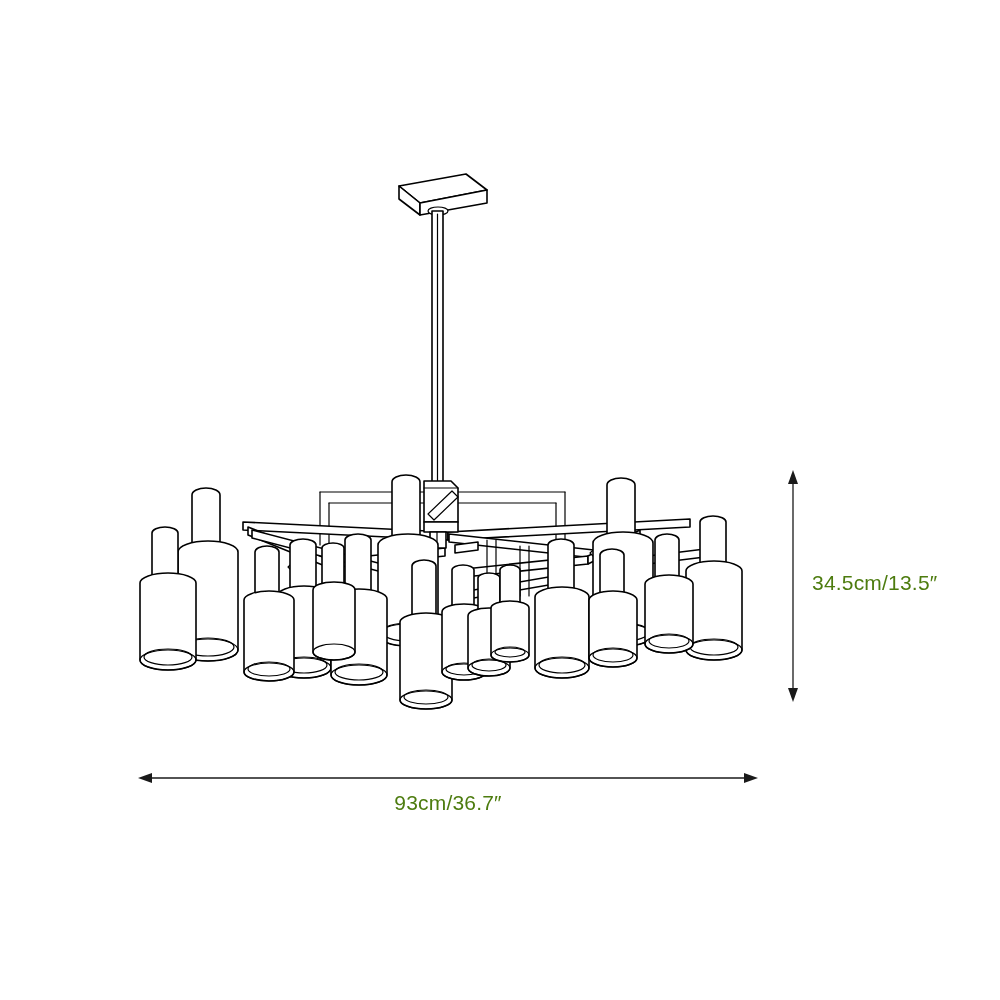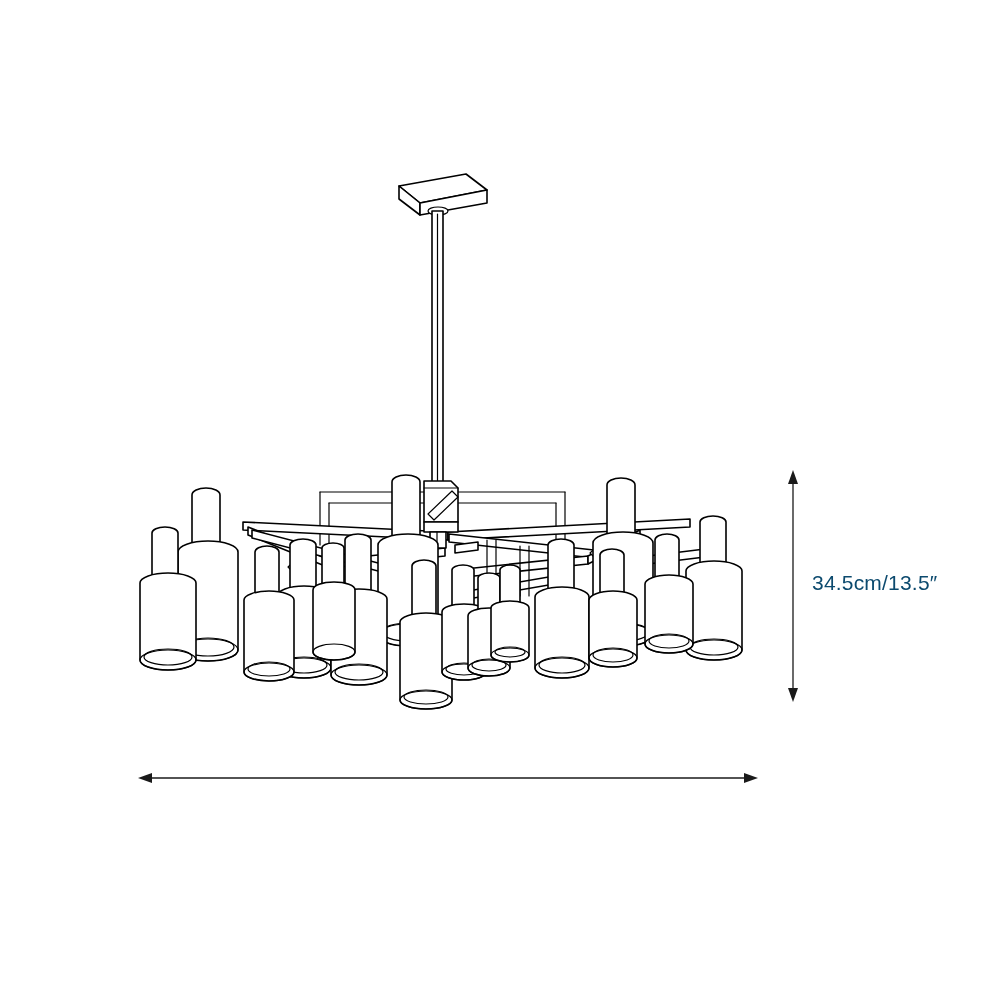--- a/index.html
+++ b/index.html
@@ -56,21 +56,21 @@
     stroke-width: 1.3;
   }
   .dimhead {
     fill: #1a1a1a;
     stroke: none;
   }
   .dimlabel {
     position: absolute;
     font-family: "Liberation Sans", sans-serif;
     font-size: 21px;
-    color: #0c4a6e;
+    color: #4d7c0f;
     letter-spacing: 0.2px;
     white-space: nowrap;
   }
   #label-height {
     left: 812px;
     top: 571px;
   }
   #label-width {
     left: 138px;
     top: 791px;
@@ -276,14 +276,15 @@
     <g>
       <line class="dimline" x1="147" y1="778" x2="749" y2="778"></line>
       <polygon class="dimhead" points="138,778 152,773 152,783"></polygon>
       <polygon class="dimhead" points="758,778 744,773 744,783"></polygon>
     </g>
 
   </svg>
 
   <div class="dimlabel" id="label-height">34.5cm/13.5″</div>
 
+  <div class="dimlabel" id="label-width">93cm/36.7″</div>
 
 </div>
 
 </body></html>

